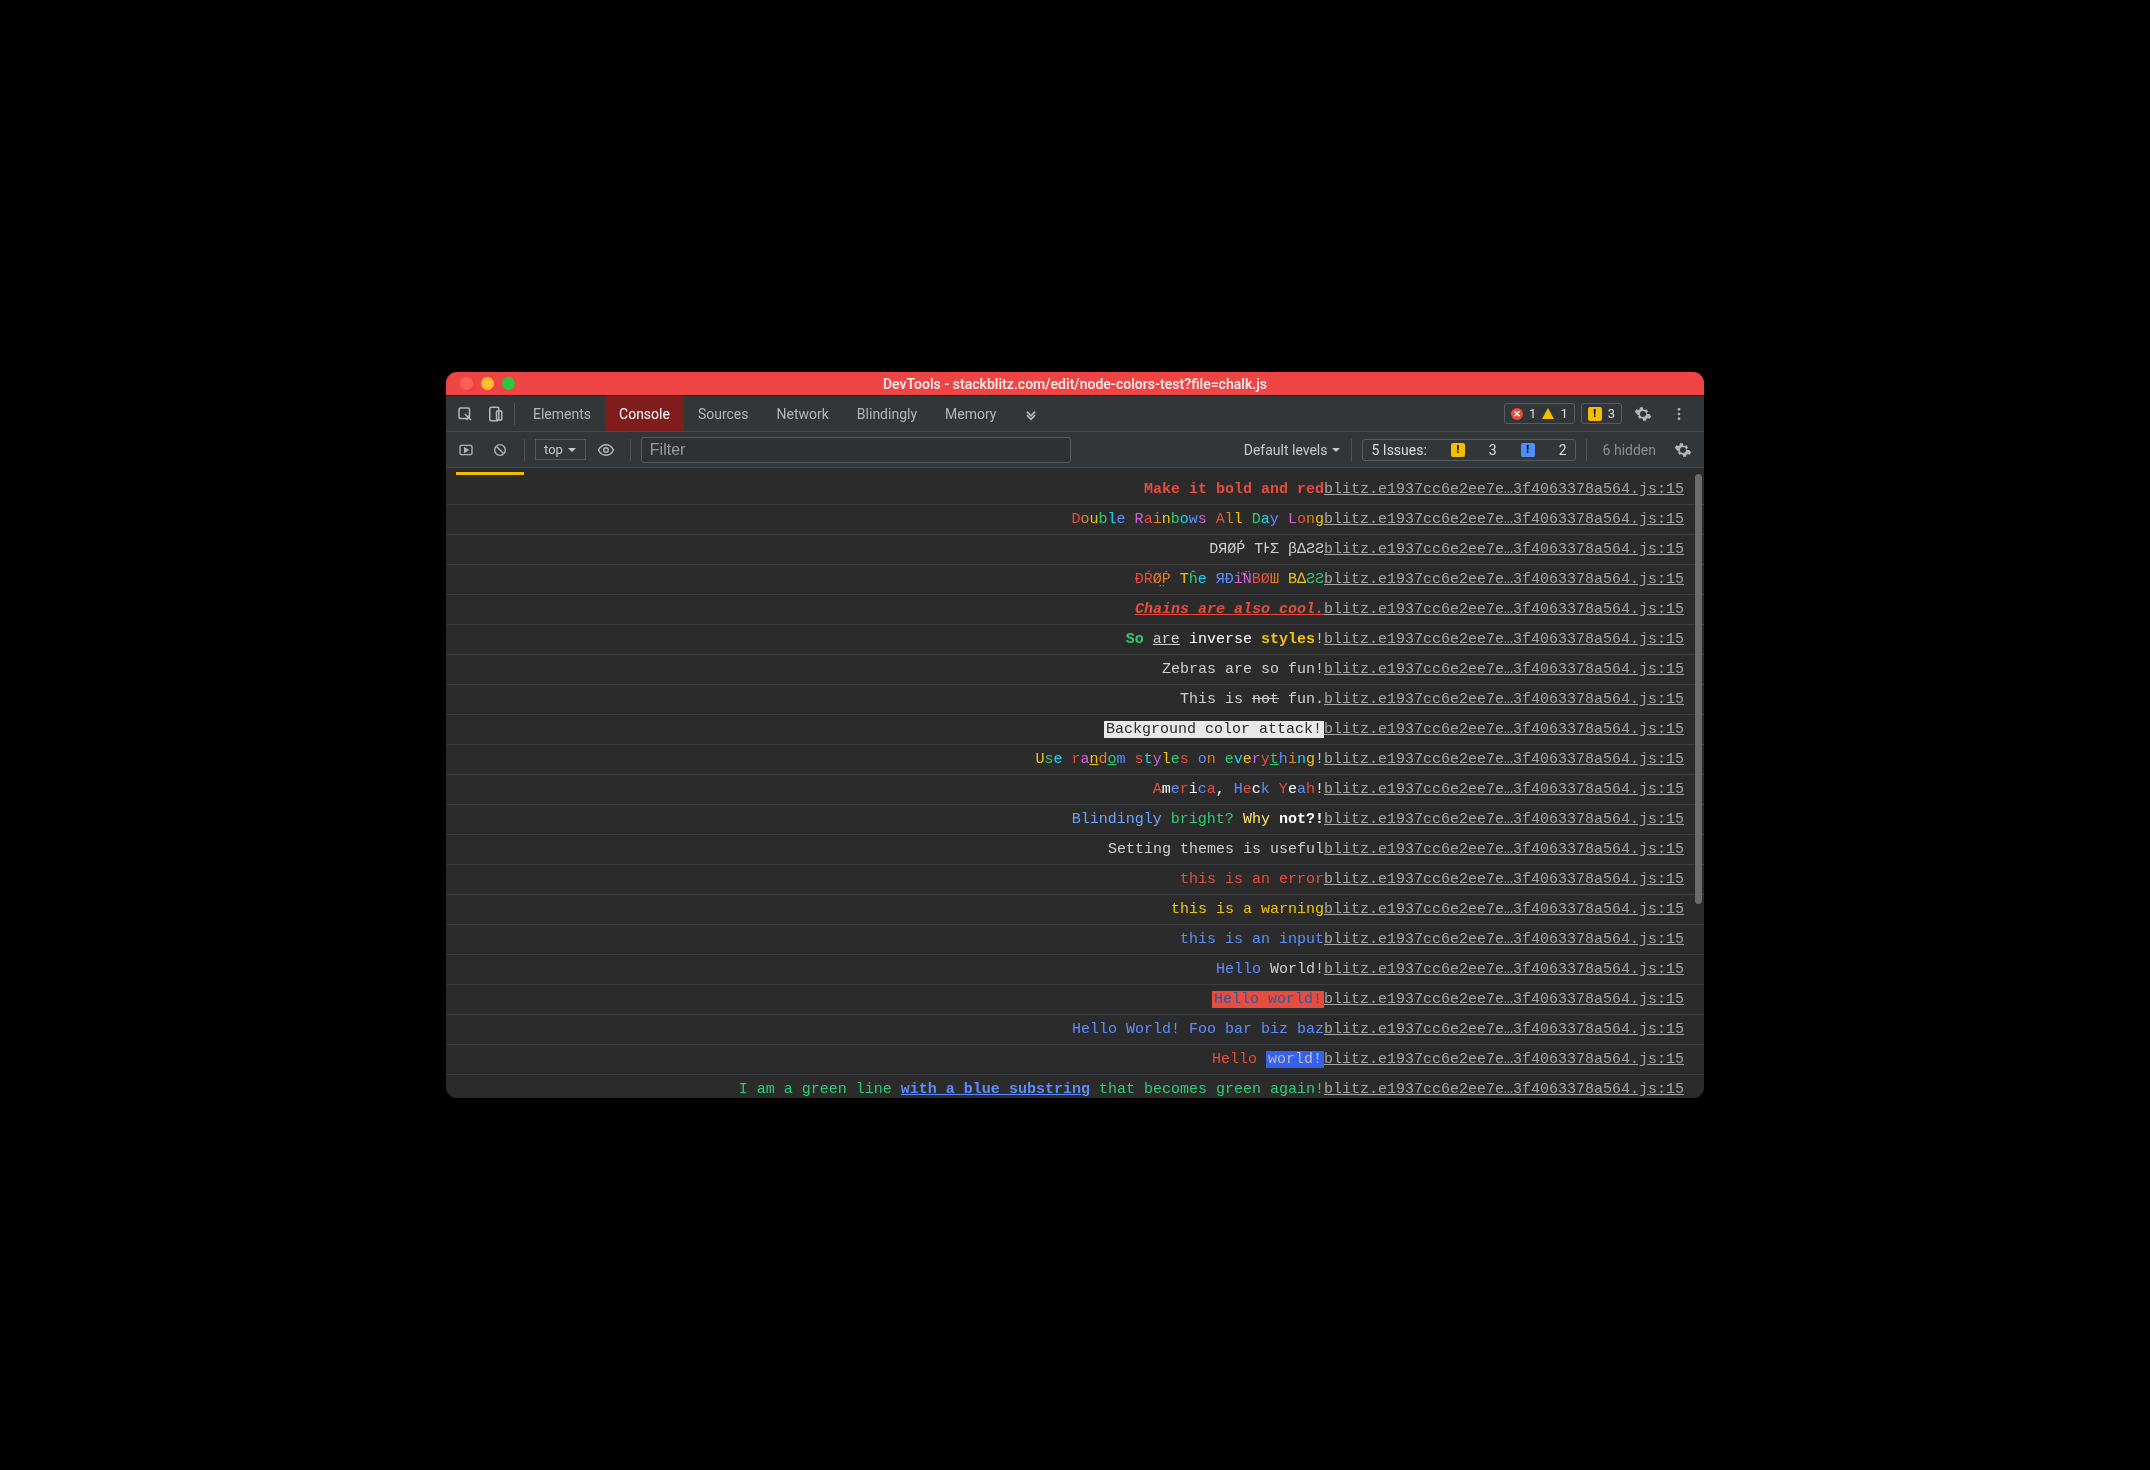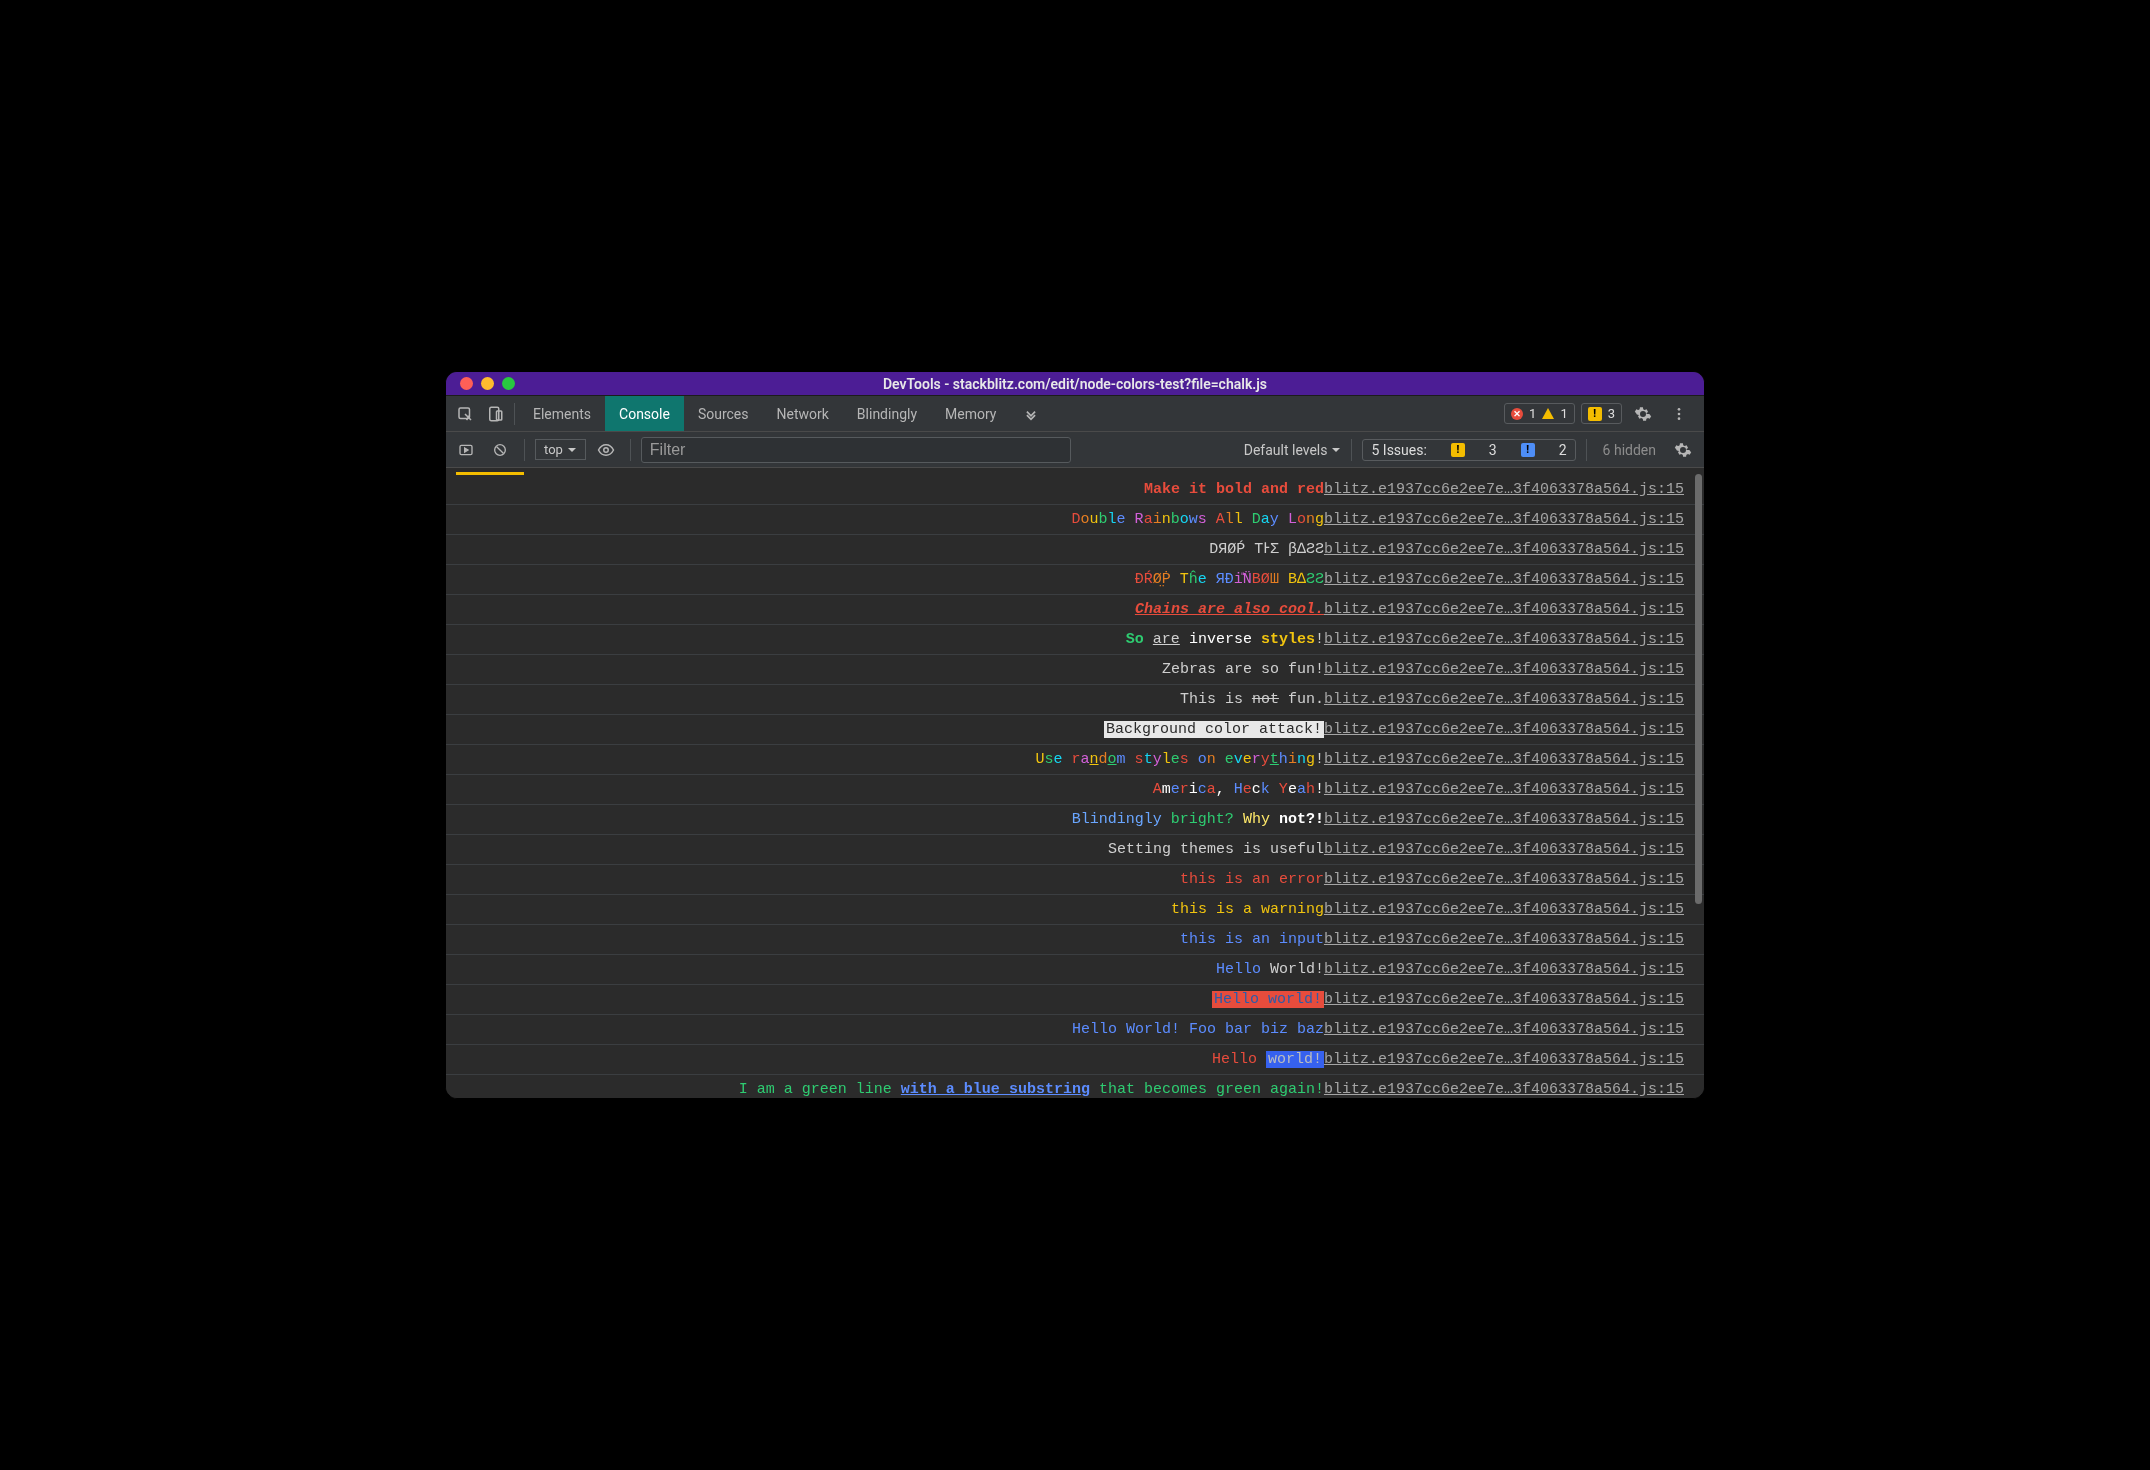--- a/index.html
+++ b/index.html
@@ -12,21 +12,21 @@
   .window{
     width:1260px;
     background:#2b2b2b;
     border-radius:12px;
     box-shadow:0 30px 80px 10px rgba(0,0,0,.6);
     overflow:hidden;
     border:1px solid #000;
   }
   
   .titlebar{
-    background:#4c1d95;
+    background:#ef4444;
     height:24px;display:flex;align-items:center;
     padding:0 14px;position:relative;
     border-bottom:1px solid #1c1c1c;
   }
   .traffic{display:flex;gap:8px}
   .traffic span{width:13px;height:13px;border-radius:50%}
   .tl-close{background:#ff5f57}
   .tl-min{background:#febc2e}
   .tl-max{background:#28c840}
   .titlebar-title{
@@ -37,21 +37,21 @@
   .tabbar{
     display:flex;align-items:center;background:#333639;height:36px;
     border-bottom:1px solid #4a4a4a;font-size:14px;color:#b6b6b6;
     padding:0 4px;
   }
   .tabbar-left{display:flex;align-items:center;height:100%}
   .toolbtn{display:flex;align-items:center;justify-content:center;width:30px;height:100%;color:#b6b6b6}
   .toolbtn svg{width:18px;height:18px}
   .divider{width:1px;height:22px;background:#4e5255;margin:0 4px}
   .tab{padding:0 14px;height:100%;display:flex;align-items:center;cursor:pointer}
-  .tab.active{background:#0f766e;color:#fff}
+  .tab.active{background:#7f1d1d;color:#fff}
   .tab.more svg{width:14px;height:14px}
   .tabbar-right{margin-left:auto;display:flex;align-items:center;gap:6px;padding-right:6px}
   .pill{border:1px solid #585b5e;border-radius:3px;padding:2px 6px;font-size:13px;display:flex;align-items:center;gap:6px;color:#ddd}
   .dot{width:12px;height:12px;border-radius:50%;display:inline-flex;align-items:center;justify-content:center;font-size:9px;font-weight:700;color:#fff}
   .dot.red{background:#e74c3c}
   .tri{width:0;height:0;border-left:6px solid transparent;border-right:6px solid transparent;border-bottom:11px solid #f4bd00;display:inline-block}
   .sq{width:14px;height:14px;border-radius:2px;display:inline-flex;align-items:center;justify-content:center;font-size:10px;font-weight:900;color:#000}
   .sq.yellow{background:#f4bd00}
   .sq.blue{background:#4e8ef7}
   .gear svg{width:18px;height:18px}

